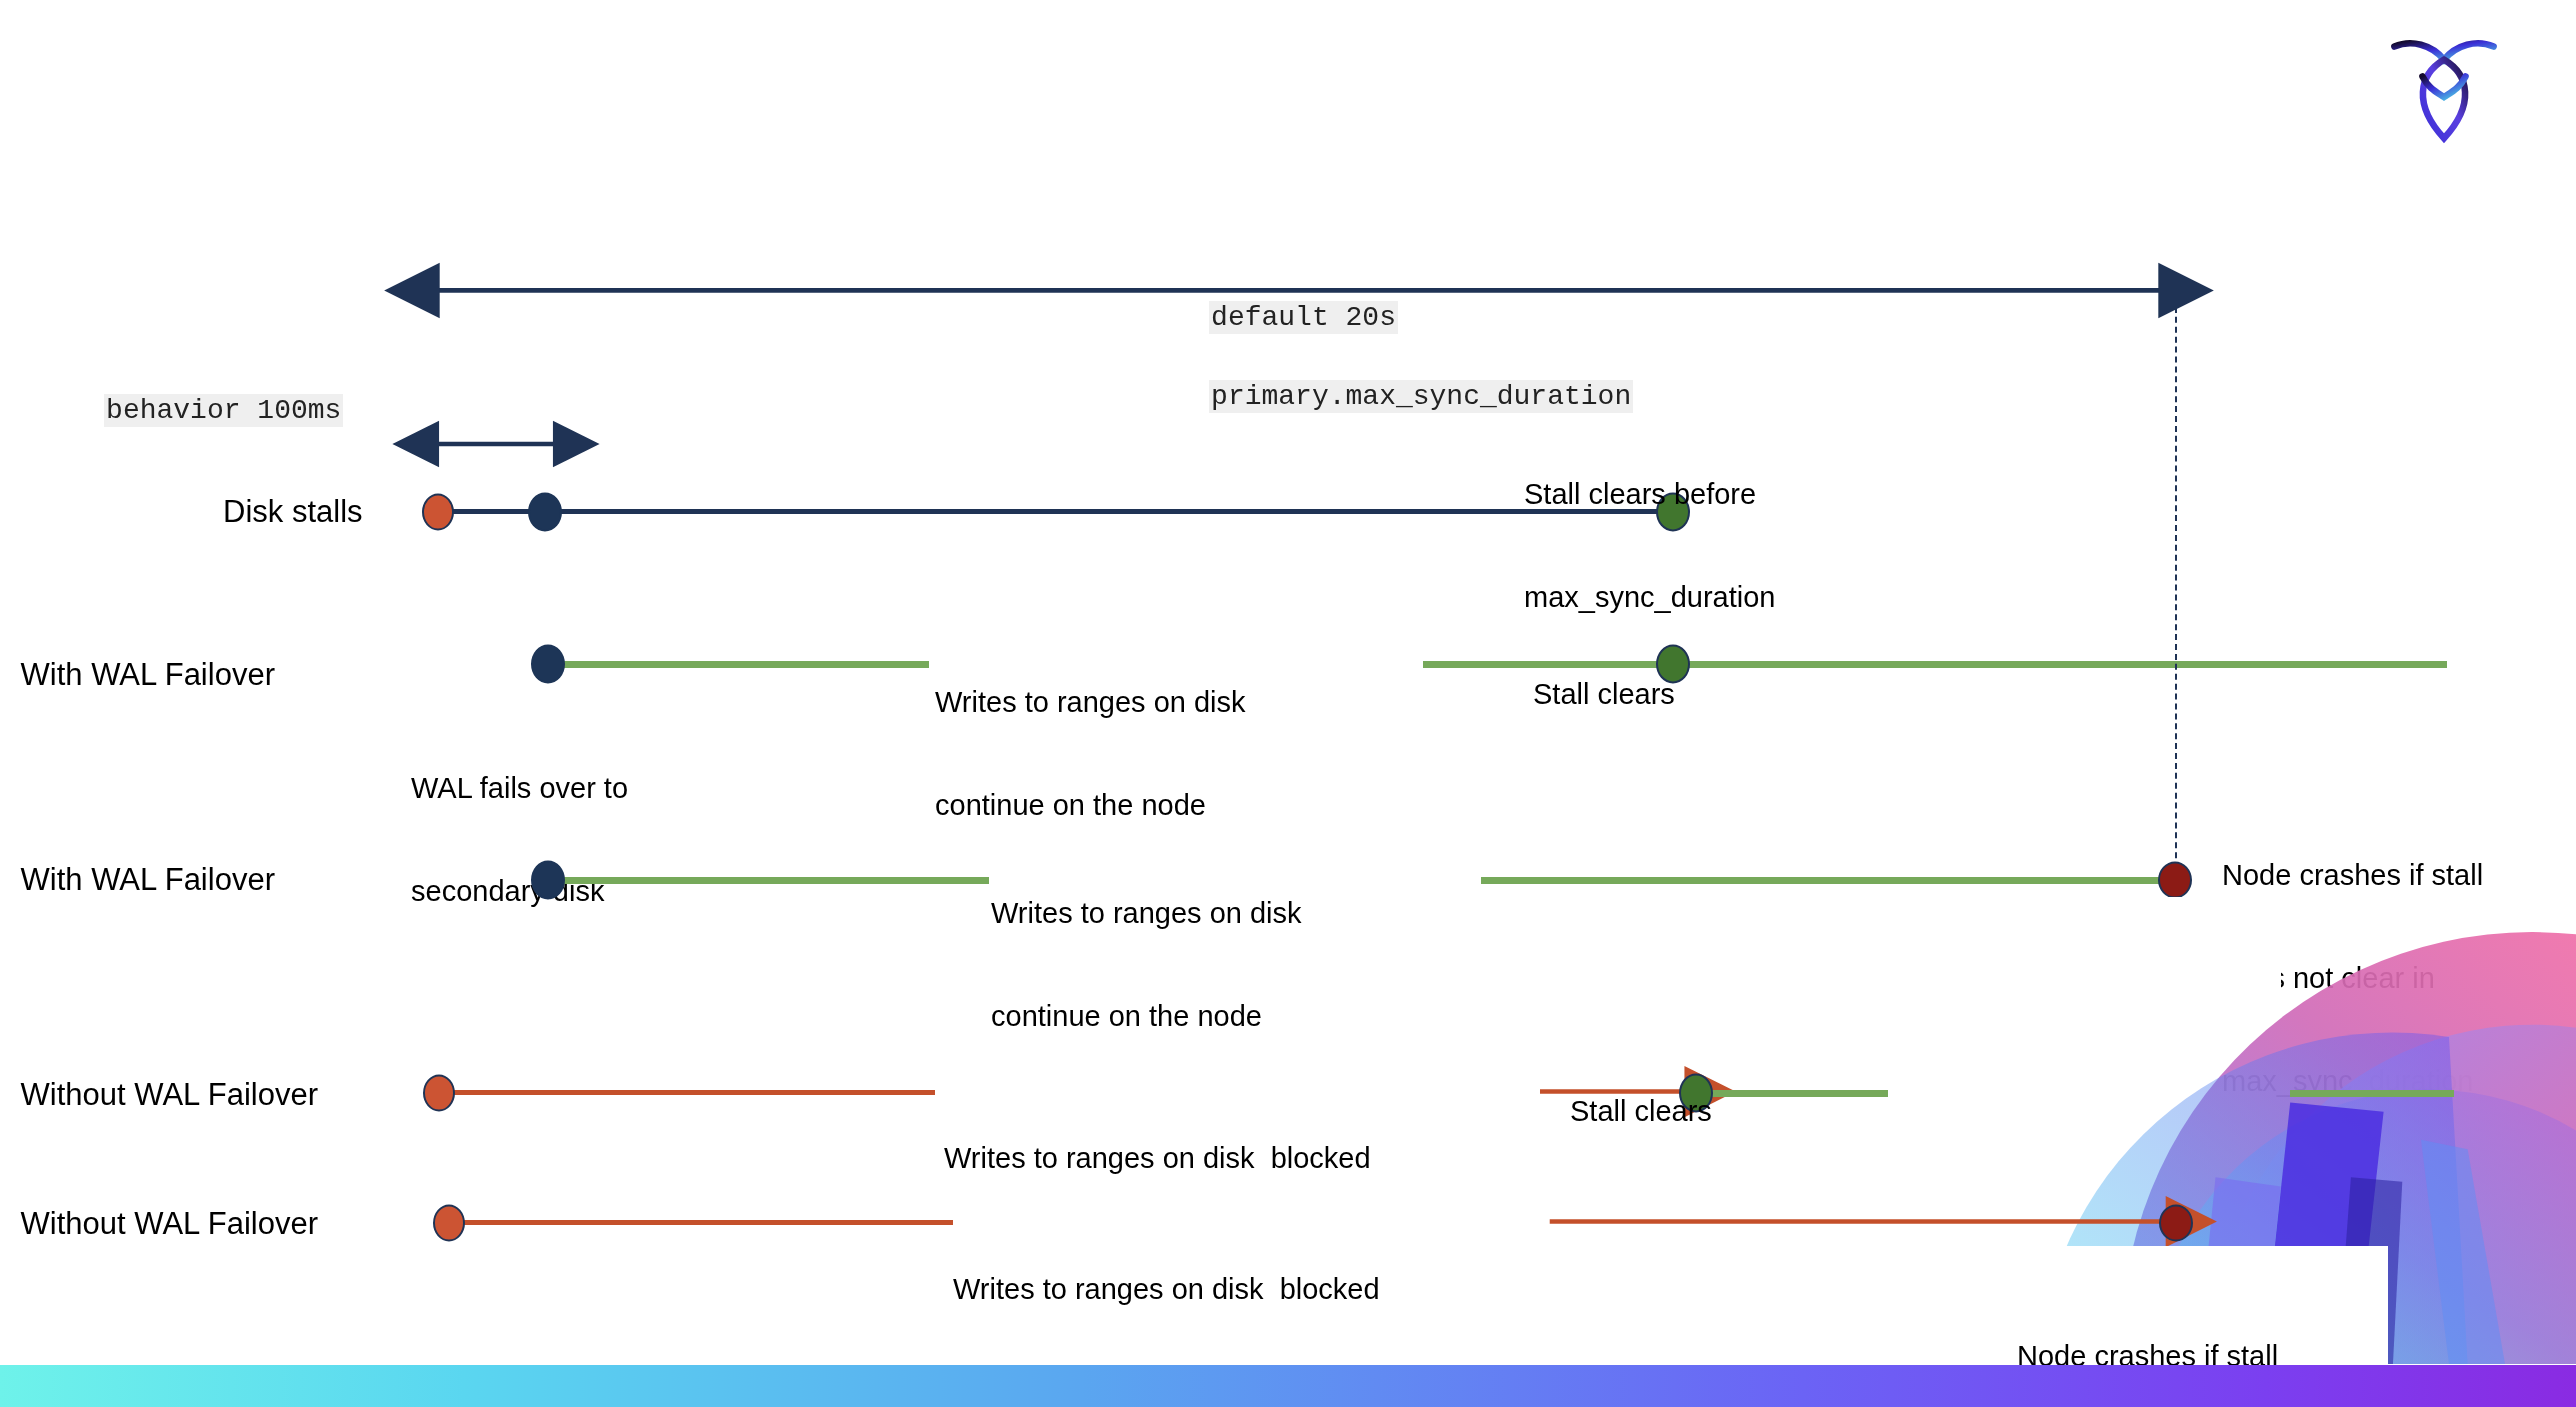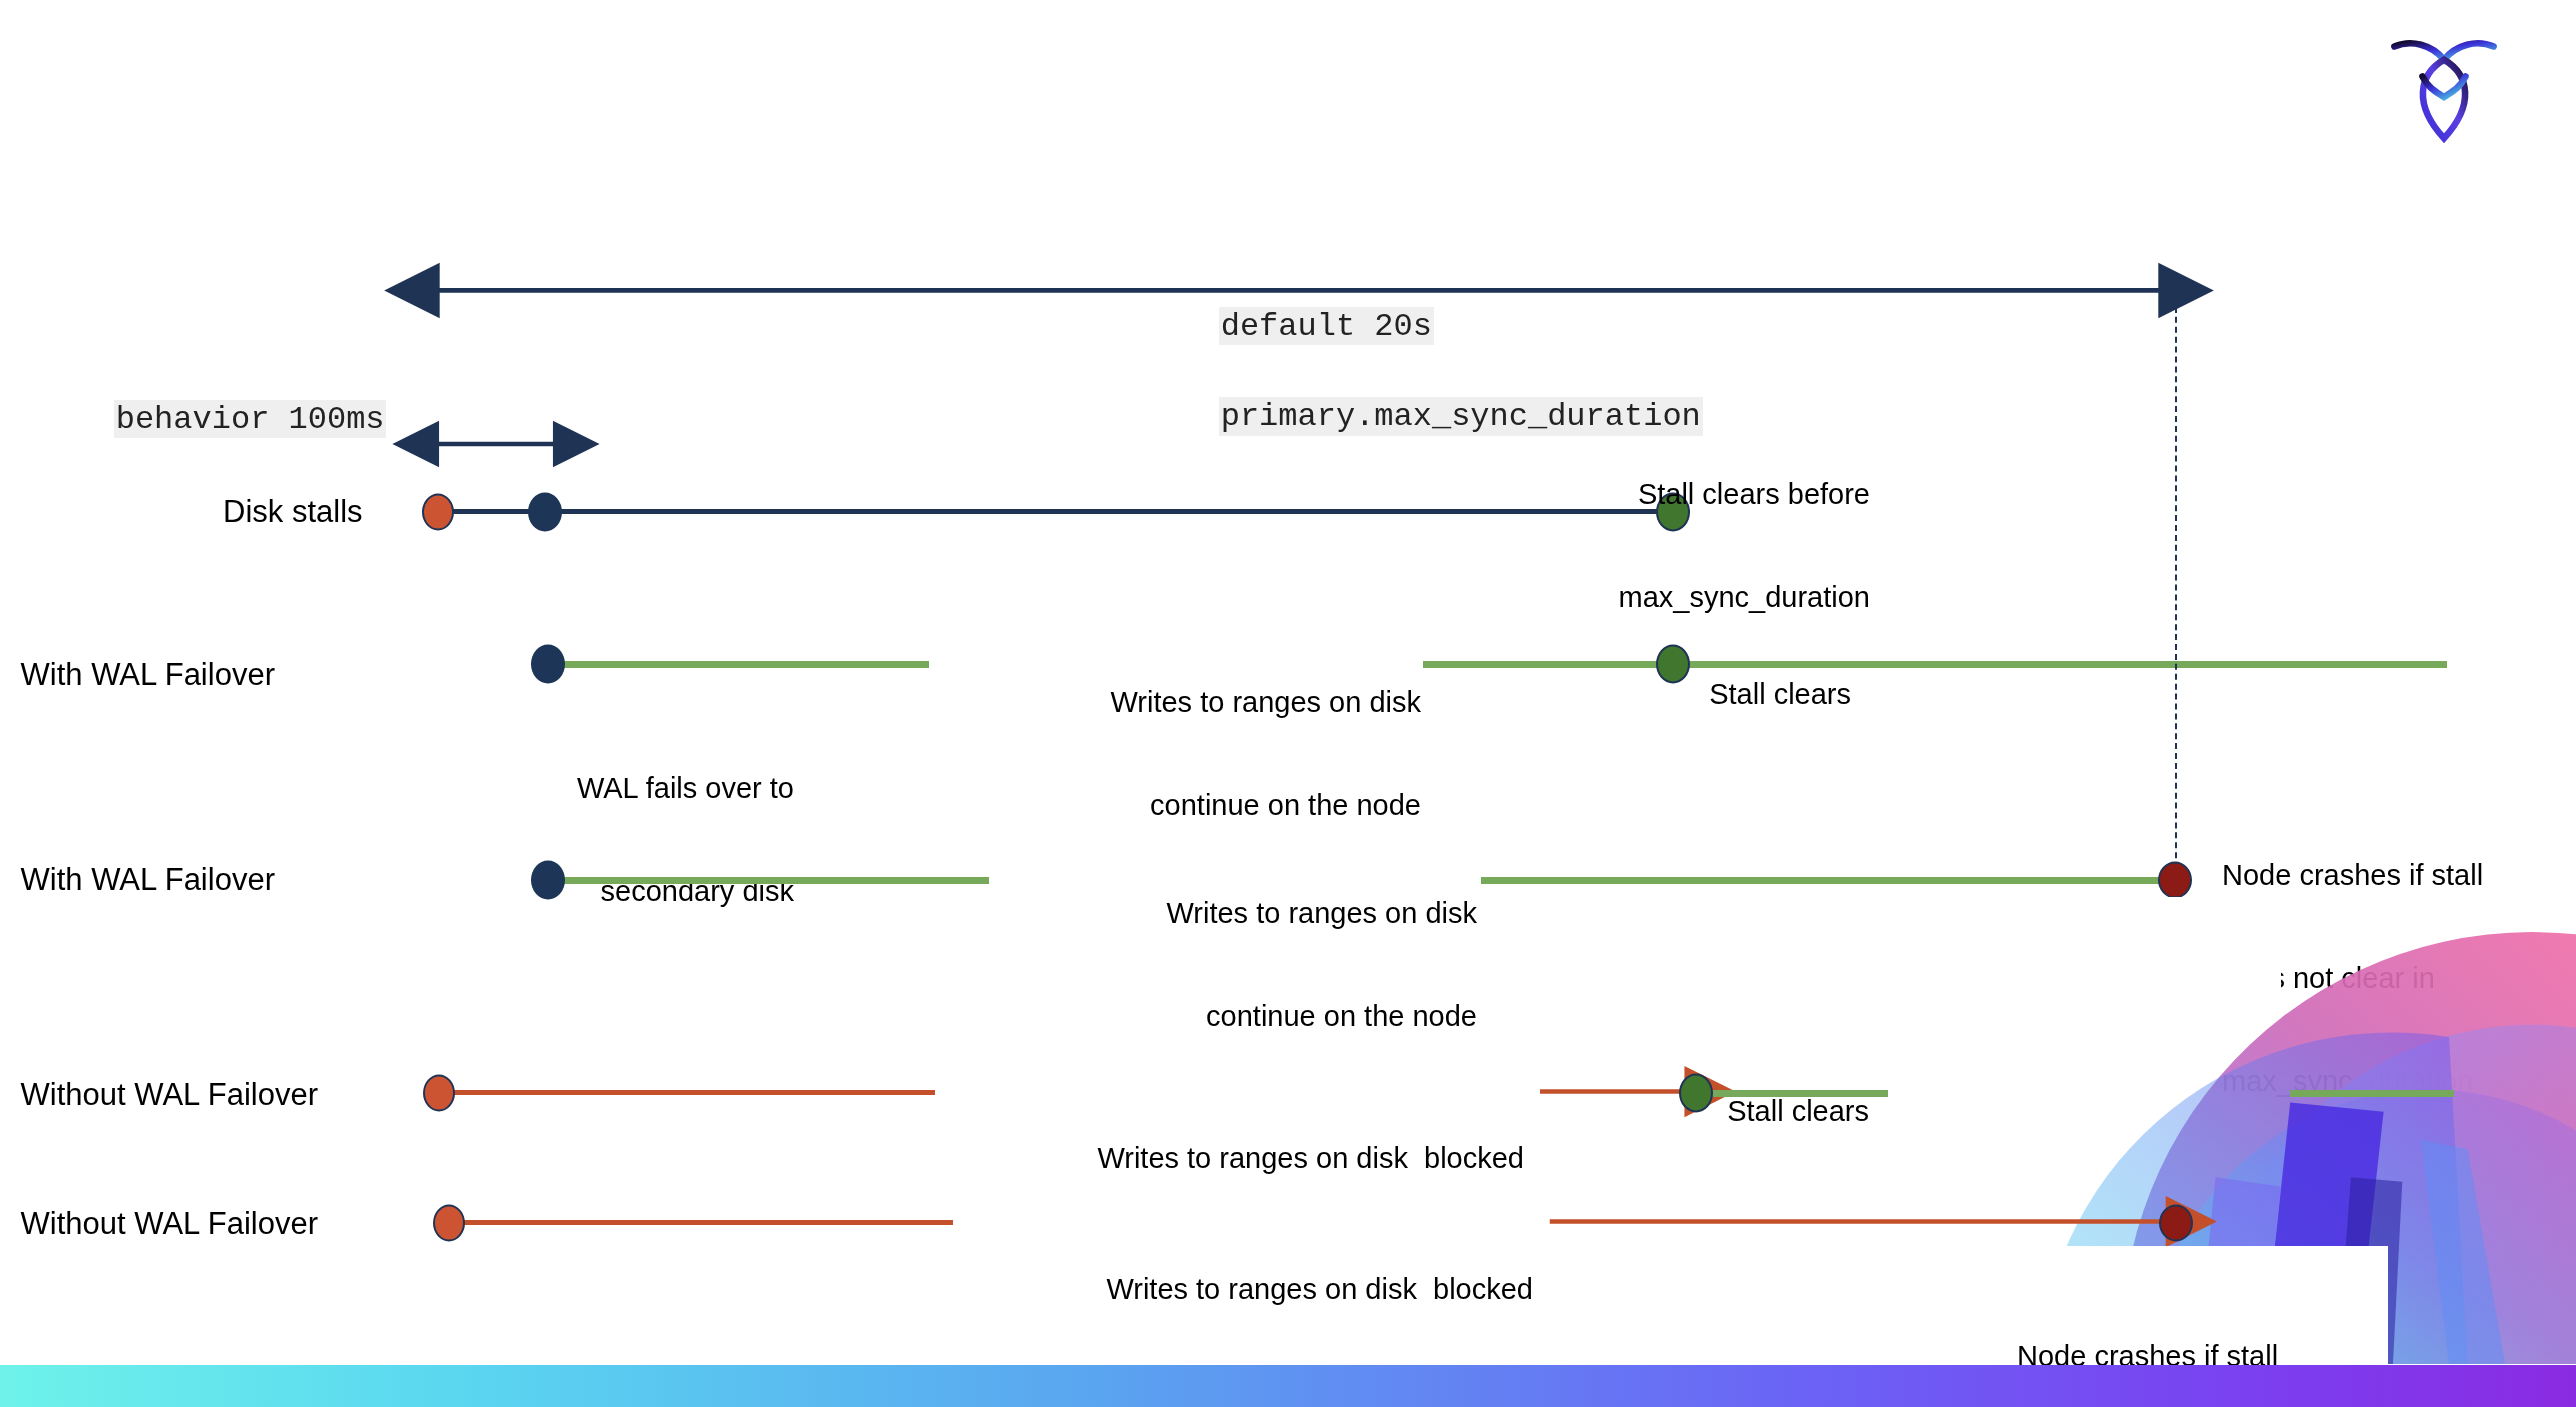--- a/index.html
+++ b/index.html
@@ -18,29 +18,29 @@
 
   
   .logo{position:absolute;left:2385px;top:26px;width:118px;height:131px;}
 
   
   .abs{position:absolute;}
   .lbl{
     position:absolute;font-size:29px;line-height:1.18;color:#000;
     font-family:"Liberation Sans",sans-serif;white-space:pre;
   }
-  .lbl.center{text-align:right;}
+  .lbl.center{text-align:left;}
   .lbl.left{text-align:left;}
   .rowlabel{
     position:absolute;font-size:31px;color:#000;white-space:nowrap;
     font-family:"Liberation Sans",sans-serif;
   }
   .code{
     position:absolute;font-family:"Liberation Mono",monospace;
-    font-size:32px;line-height:1.42;color:#222;white-space:pre;
+    font-size:28px;line-height:1.42;color:#222;white-space:pre;
   }
   .code span{background:#efefef;padding:0.9px 1.9px;}
 
   
   .line{position:absolute;height:4.7px;border-radius:0;}
   .line.navy{background:#1f3355;height:4.7px;}
   .line.green{background:#76a95a;height:6.5px;}
   .line.orange{background:#c4502b;height:4.7px;}
 
   

